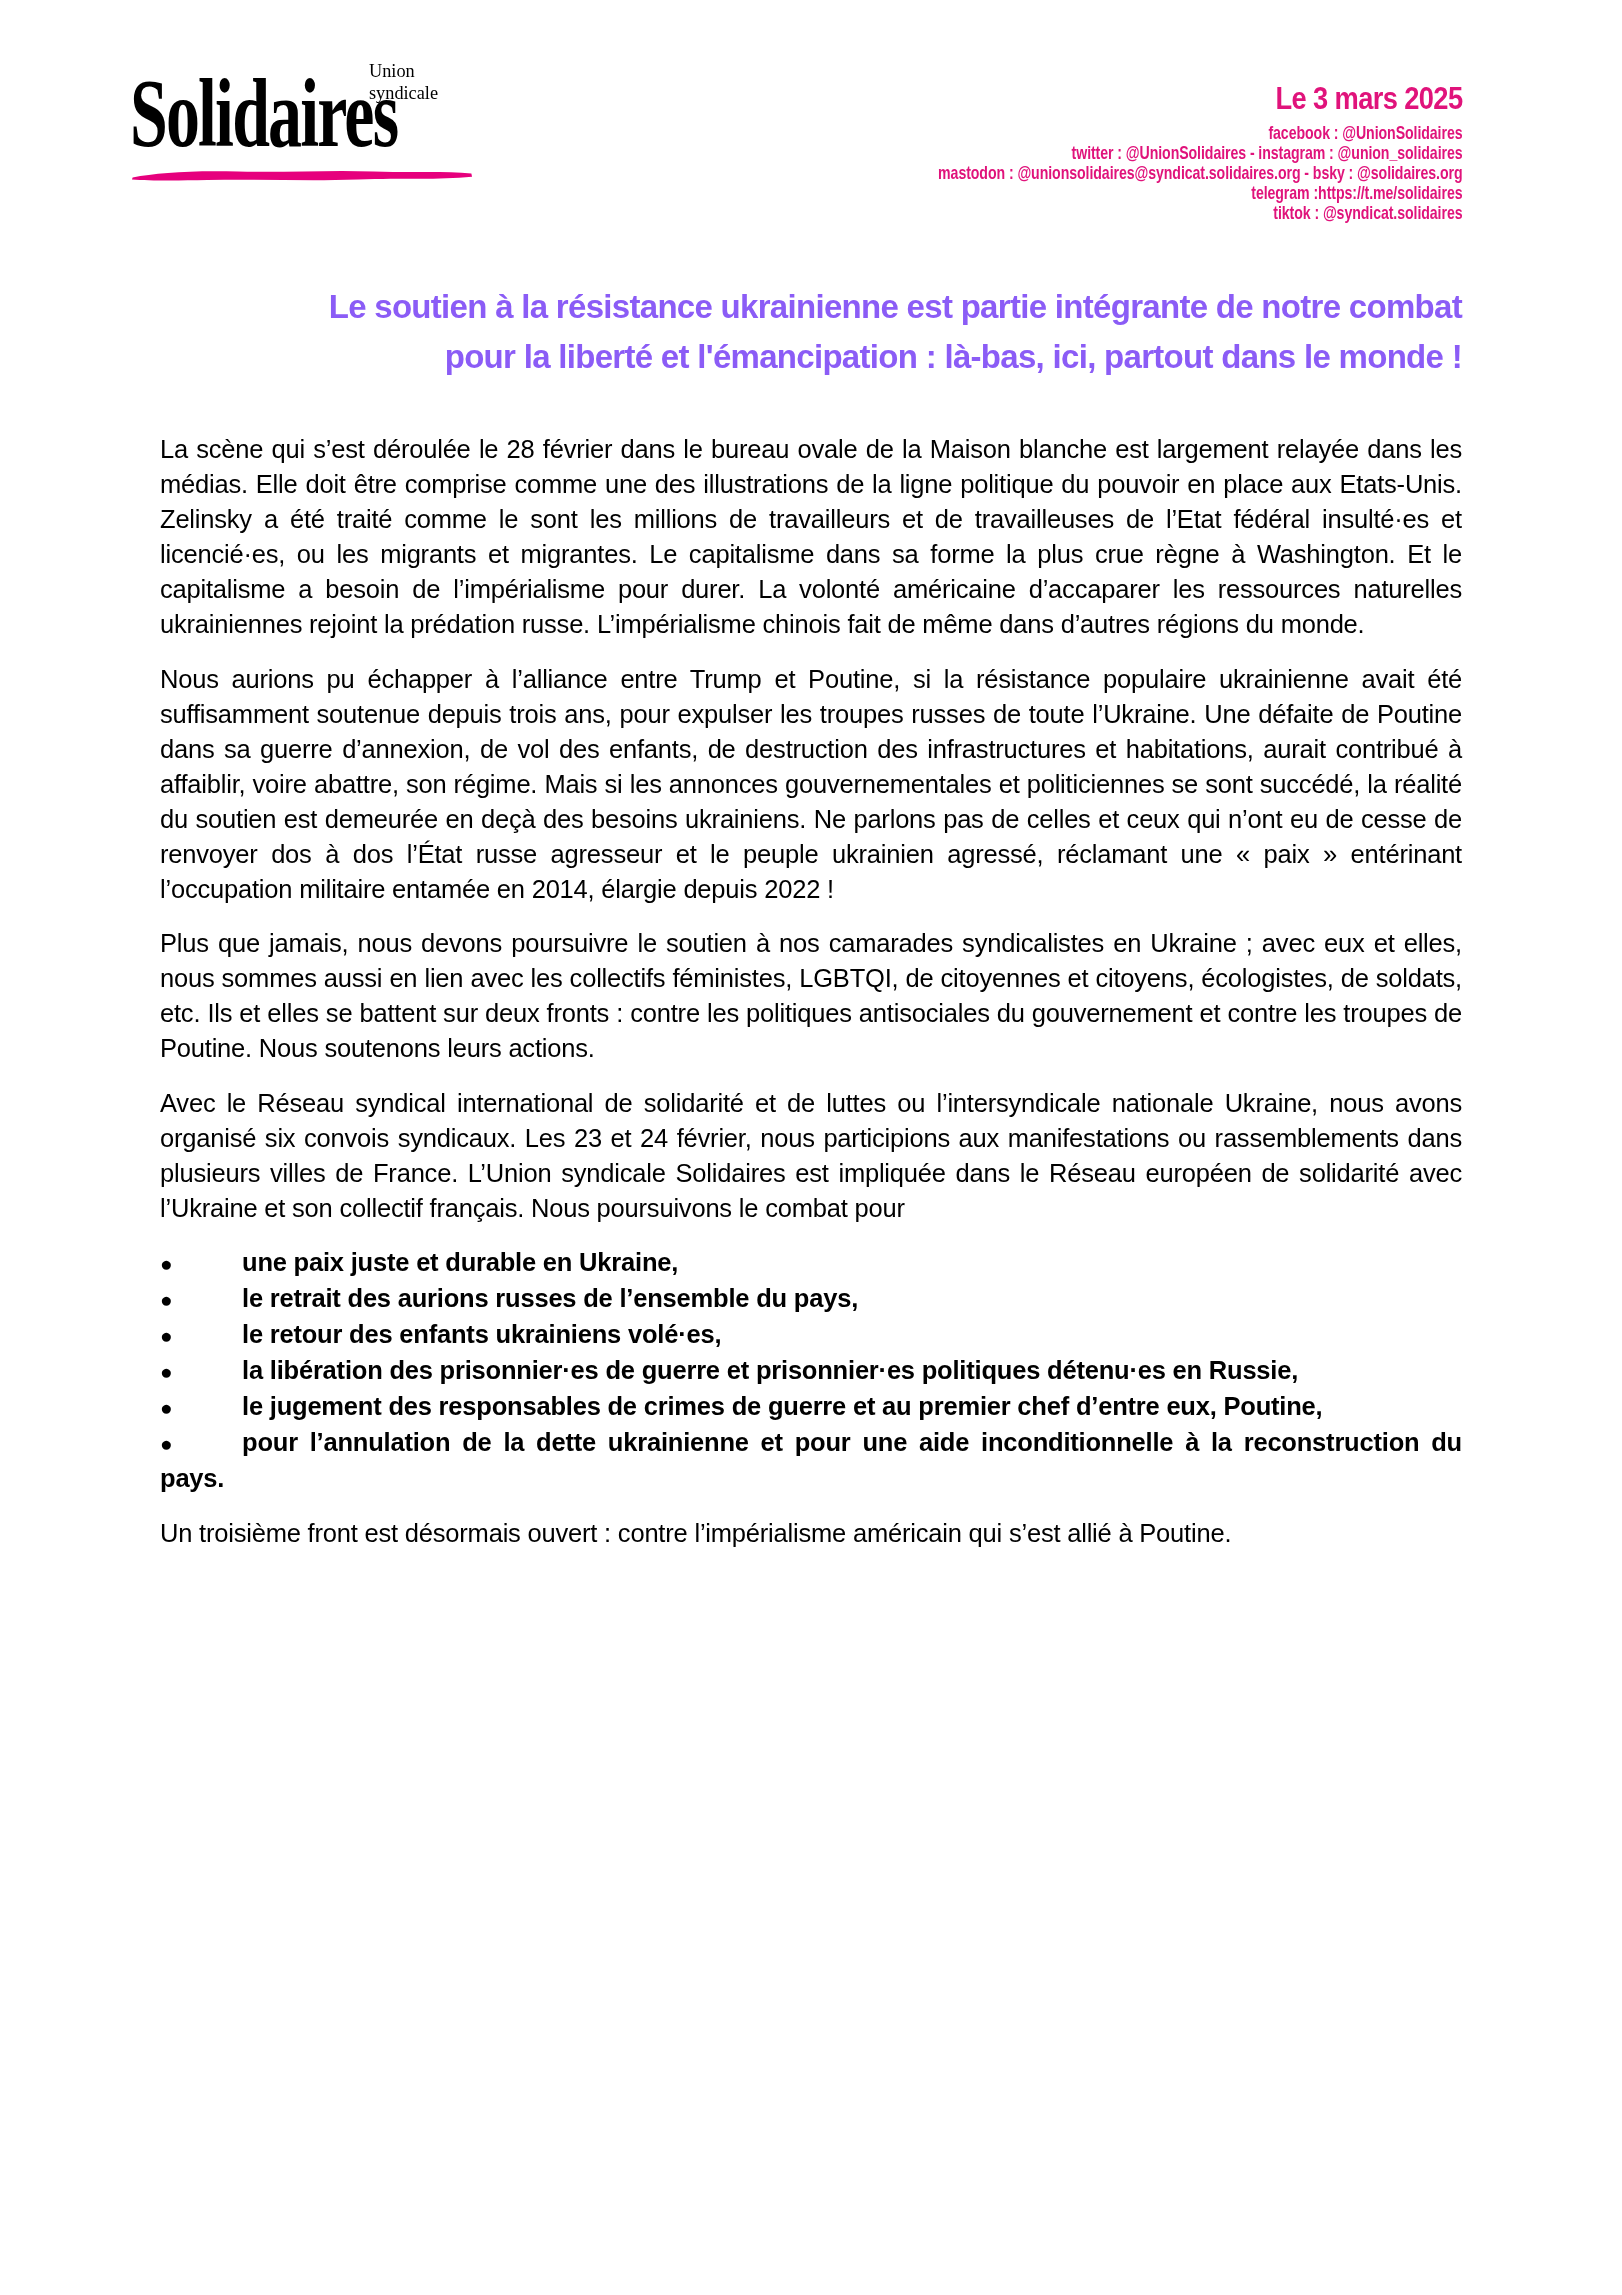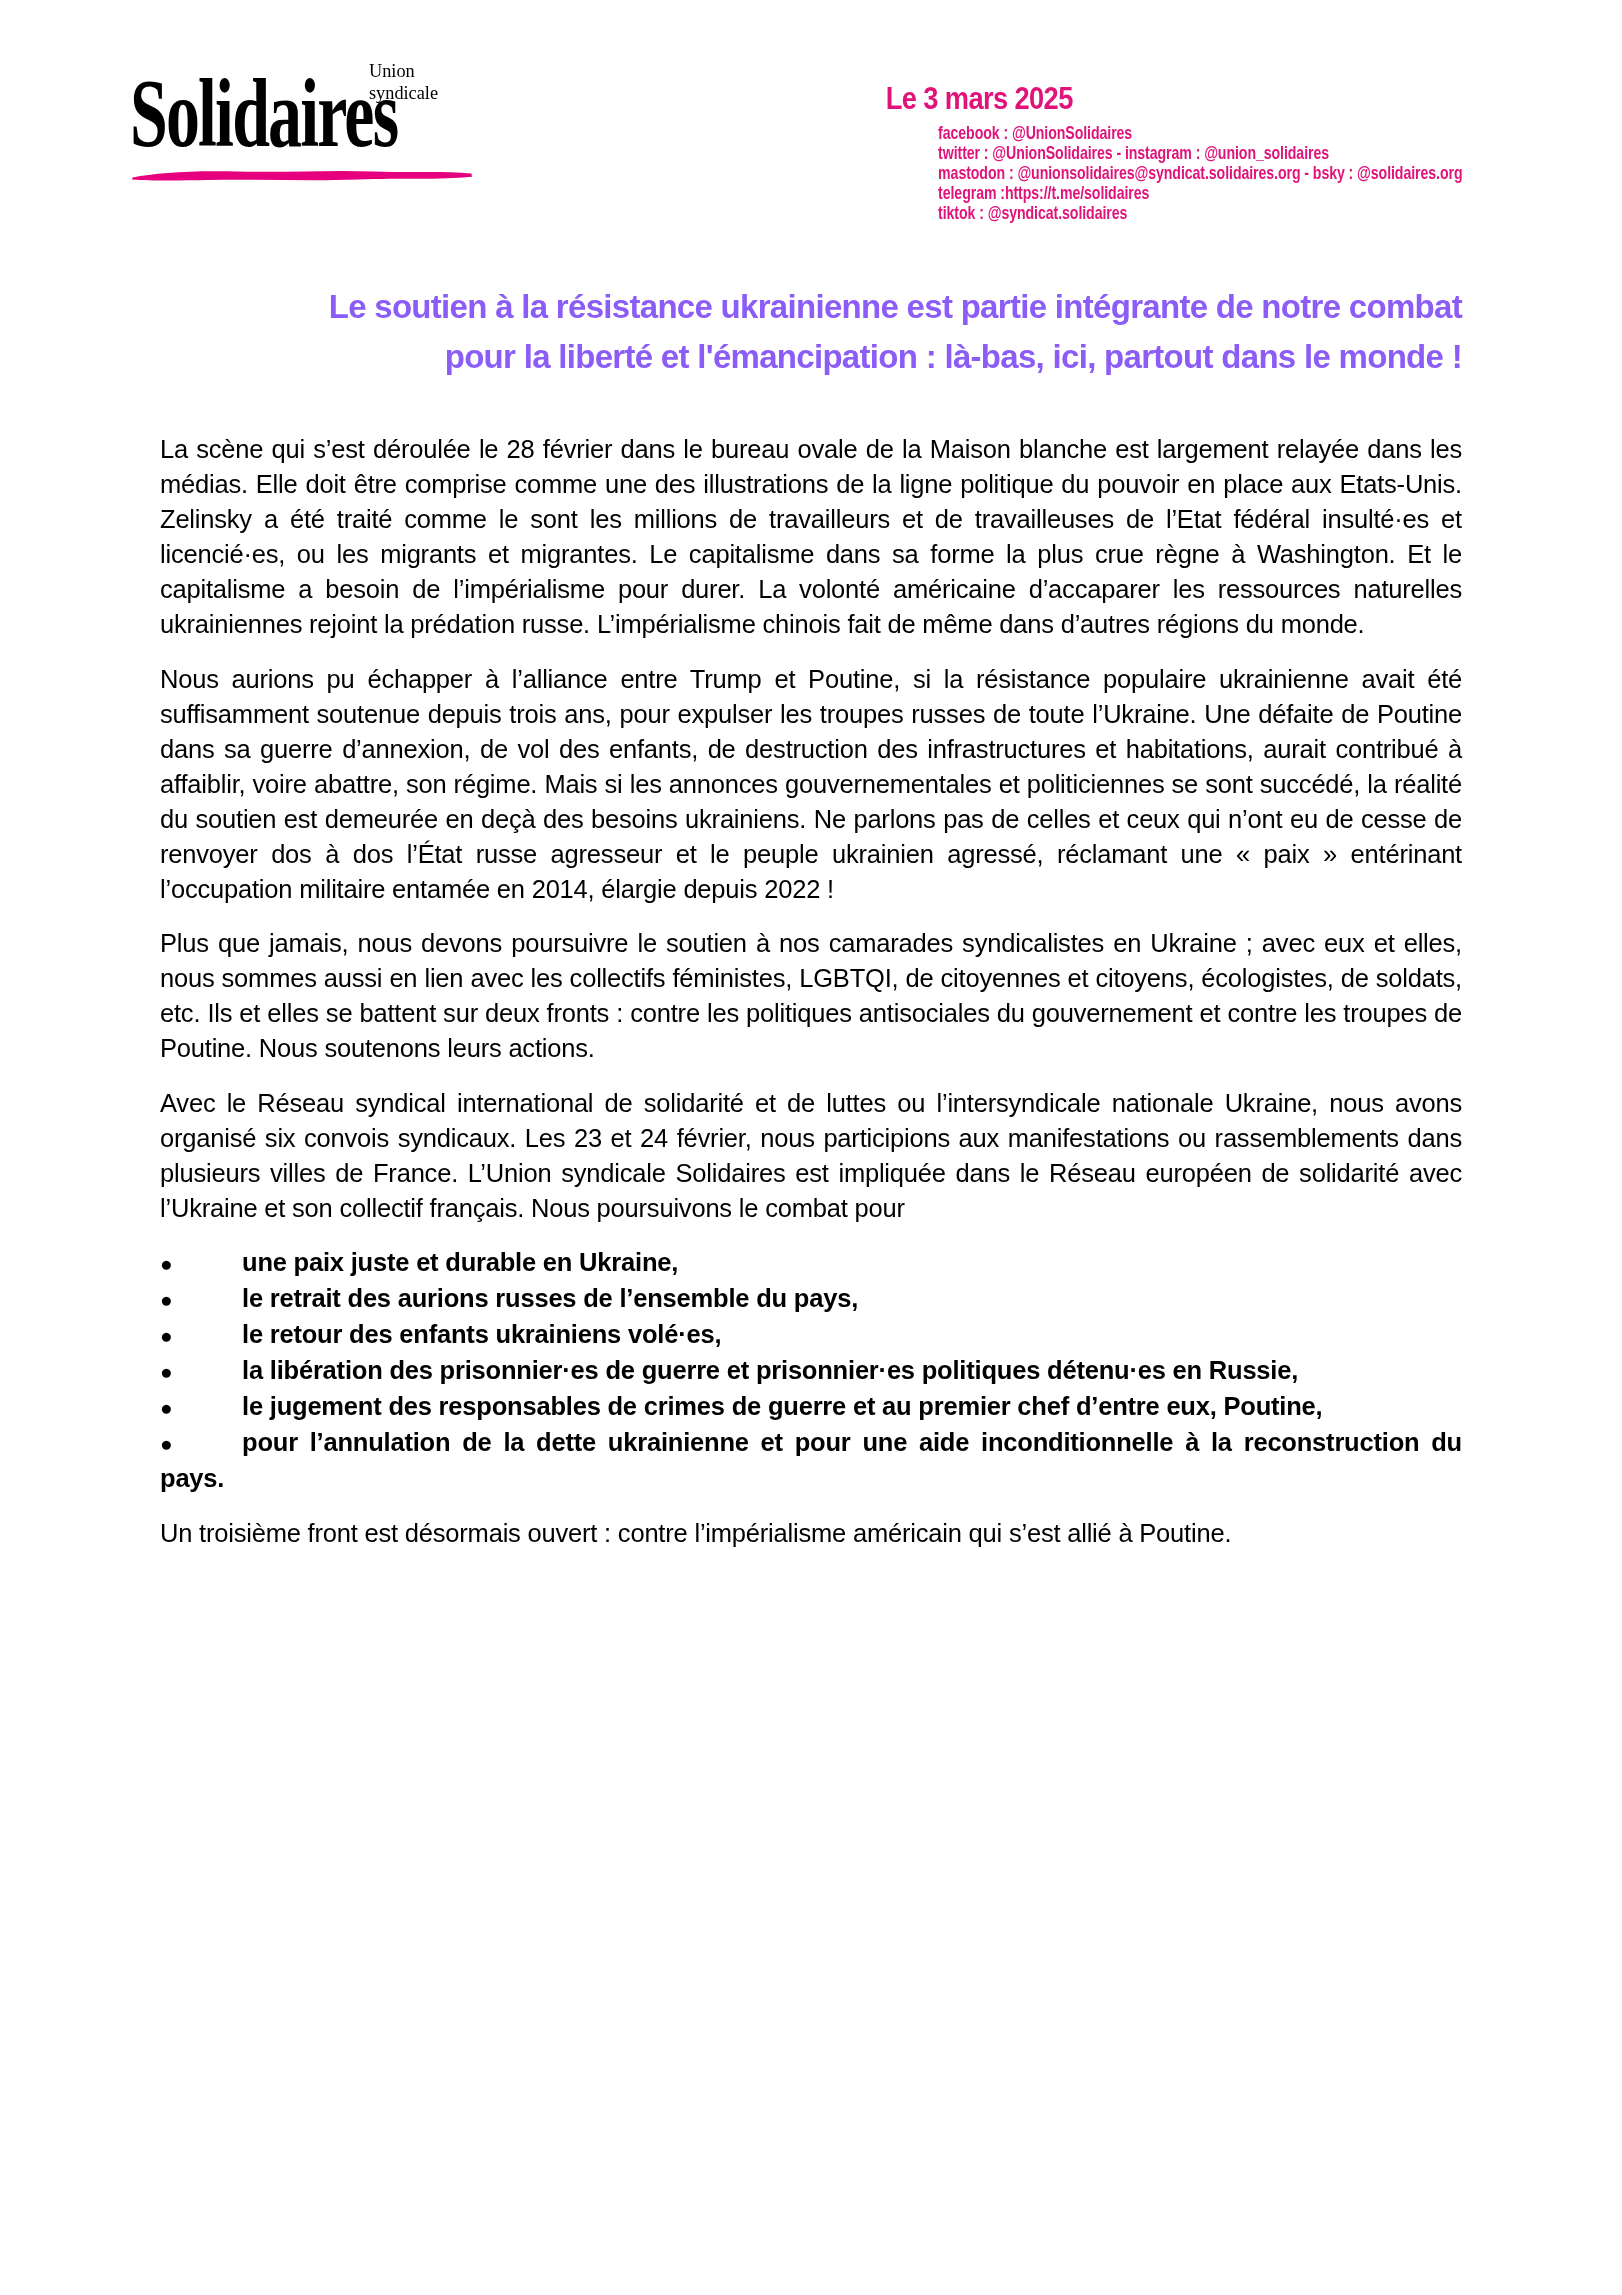--- a/index.html
+++ b/index.html
@@ -32,21 +32,21 @@
   }
   .logo-sub{
     position:absolute;left:239px;top:1.3px;
     font-family:"Liberation Serif", serif;
     font-size:18.3px;line-height:21.6px;color:#000;
   }
   .logo-stroke{position:absolute;left:0;top:105px;width:344px;height:17px;}
 
   .header-right{
     position:absolute;right:160px;top:82px;
-    color:#e0137b;
+    text-align:right;color:#e0137b;
   }
   .date{
     font-weight:bold;font-size:31px;line-height:34px;
     letter-spacing:-0.7px;margin-bottom:6.5px;
     transform:scaleX(0.88);transform-origin:right center;
   }
   .social{transform:scaleX(0.80);transform-origin:right top;}
   .social-line{font-weight:bold;font-size:17.7px;line-height:20px;letter-spacing:-0.1px;}
 
   

